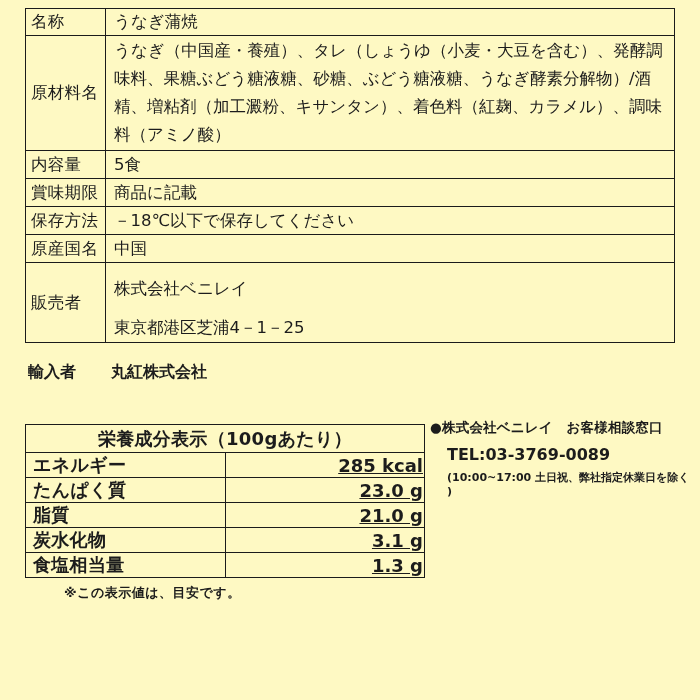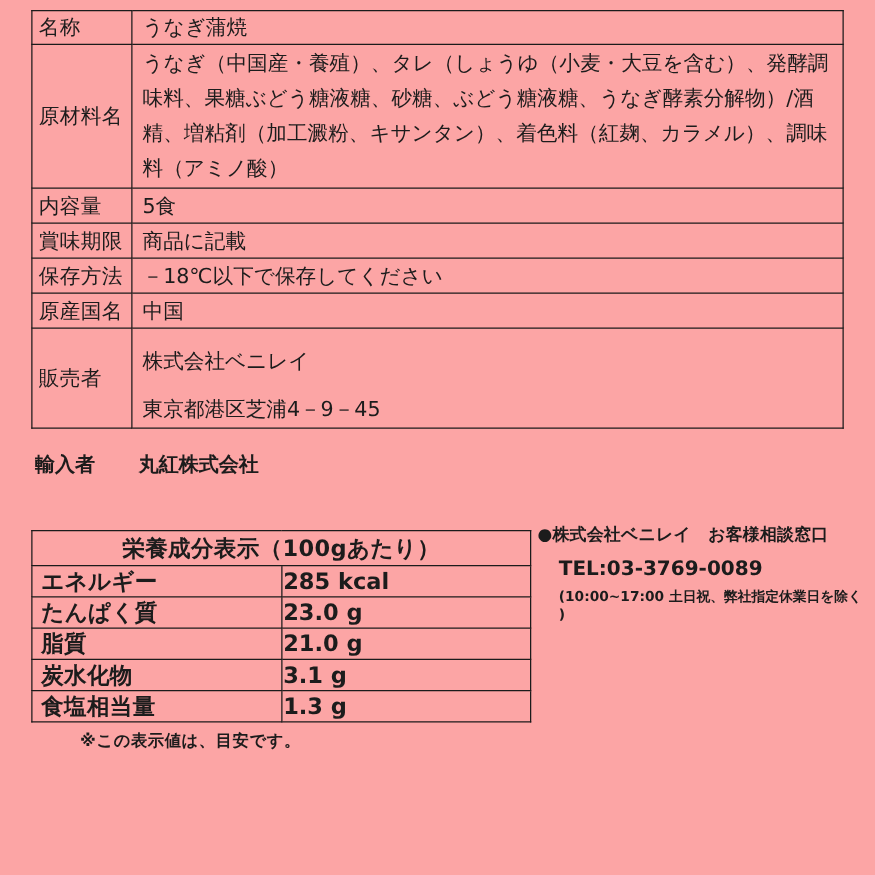--- a/index.html
+++ b/index.html
@@ -1,20 +1,20 @@
 <!DOCTYPE html>
 <html><head>
 <meta charset="utf-8">
 <style>
   html, body { margin: 0; padding: 0; background: #ffffff; }
   .page {
     position: relative;
     width: 700px;
     height: 700px;
-    background: #fca5a5;
+    background: #fef9c3;
     color: #1c1c1c;
     font-family: "DejaVu Sans", "Liberation Sans", sans-serif;
   }
 
   
   .spec-table {
     position: absolute;
     left: 25px;
     top: 8px;
     width: 650px;
@@ -80,22 +80,23 @@
   }
   .nutrition-table .n-label {
     width: 198px;
     height: 23px;
     text-align: left;
     font-weight: 600;
     padding: 0 0 0 7px;
     letter-spacing: 0.3px;
   }
   .nutrition-table .n-value {
-    text-align: left;
-    font-weight: 600;
+    text-align: right;
+    font-weight: 600;
+    text-decoration: underline;
   }
 
   
   .contact {
     position: absolute;
     left: 430px;
     top: 419px;
     width: 262px;
     font-weight: bold;
   }
@@ -148,21 +149,21 @@
       <td>－18℃以下で保存してください</td>
     </tr>
     <tr class="r-small">
       <th>原産国名</th>
       <td>中国</td>
     </tr>
     <tr class="r-seller">
       <th>販売者</th>
       <td>
         <div class="seller-line">株式会社ベニレイ</div>
-        <div class="seller-line">東京都港区芝浦4－9－45</div>
+        <div class="seller-line">東京都港区芝浦4－1－25</div>
       </td>
     </tr>
   </tbody>
     </table>
 
   <div class="importer">
     <div class="importer-label">輸入者</div>
     <div>
       <div>丸紅株式会社</div>
     </div>

